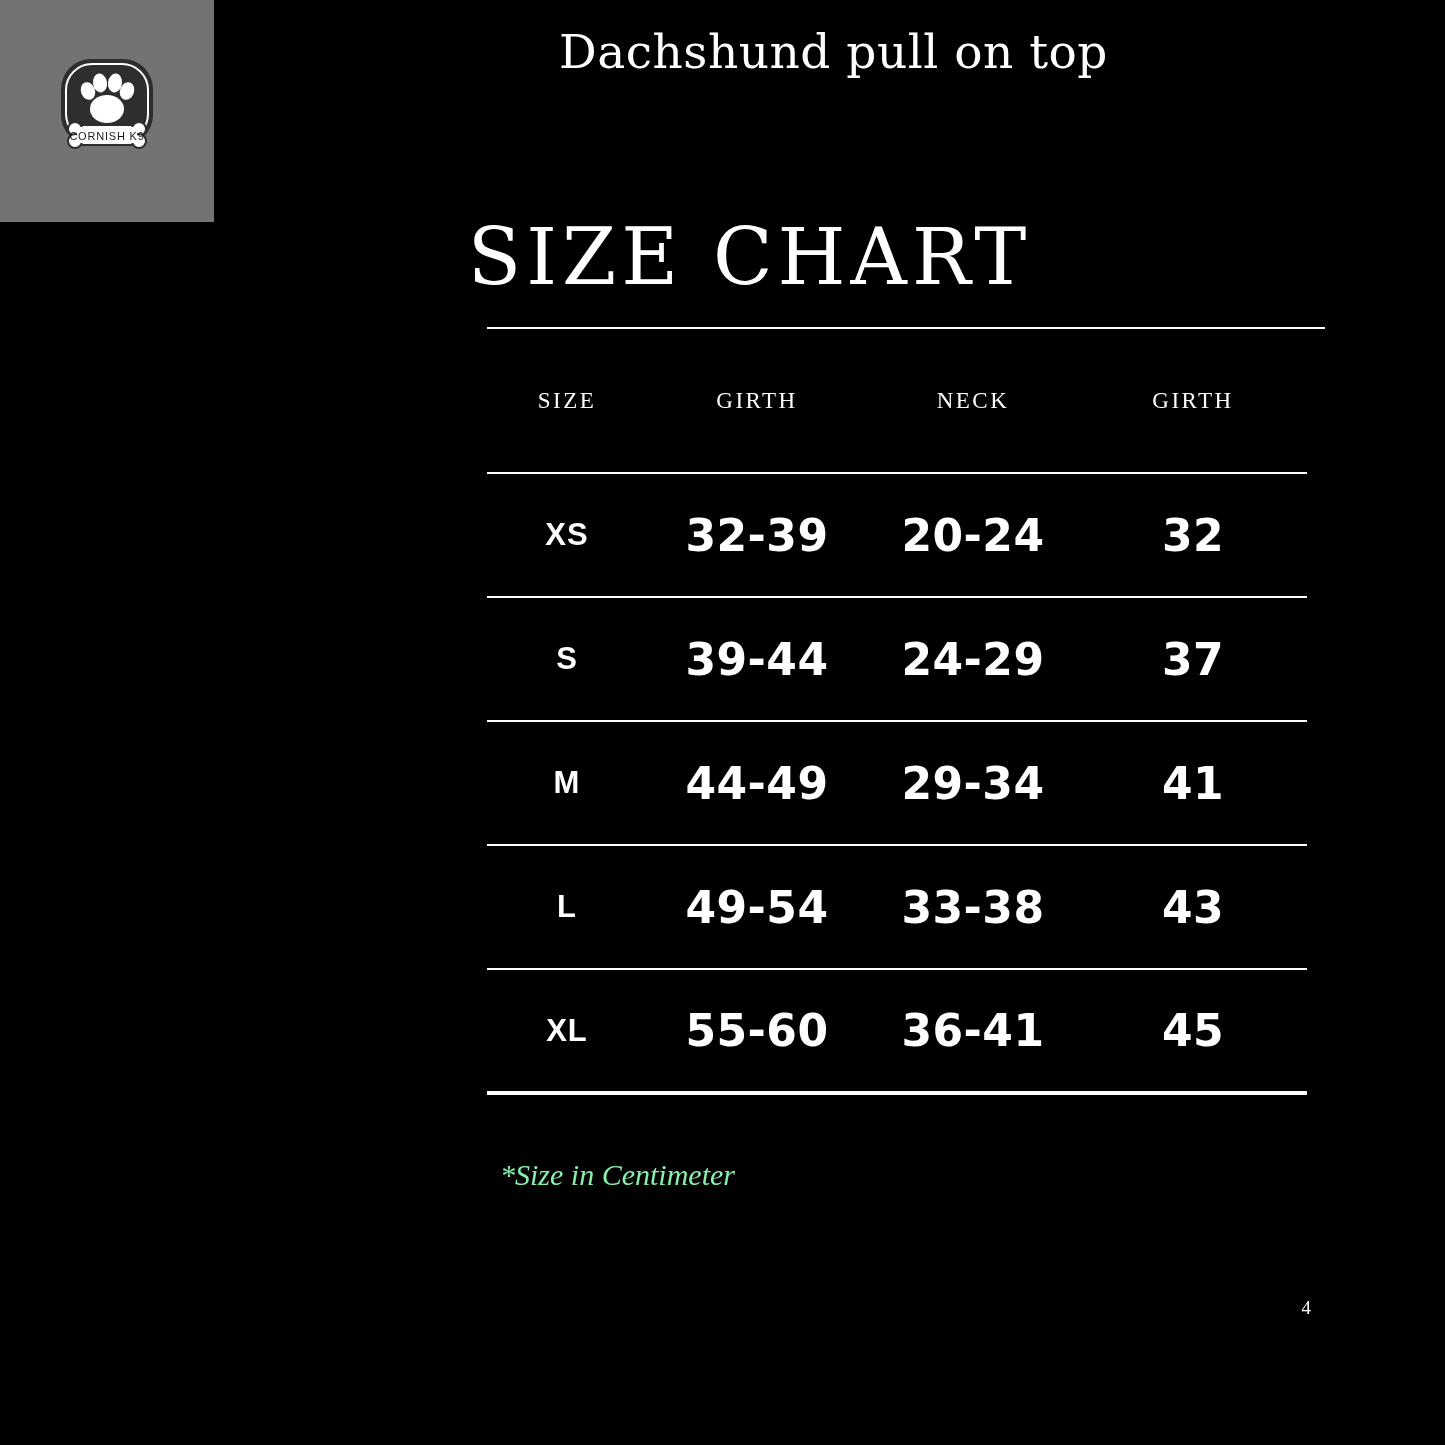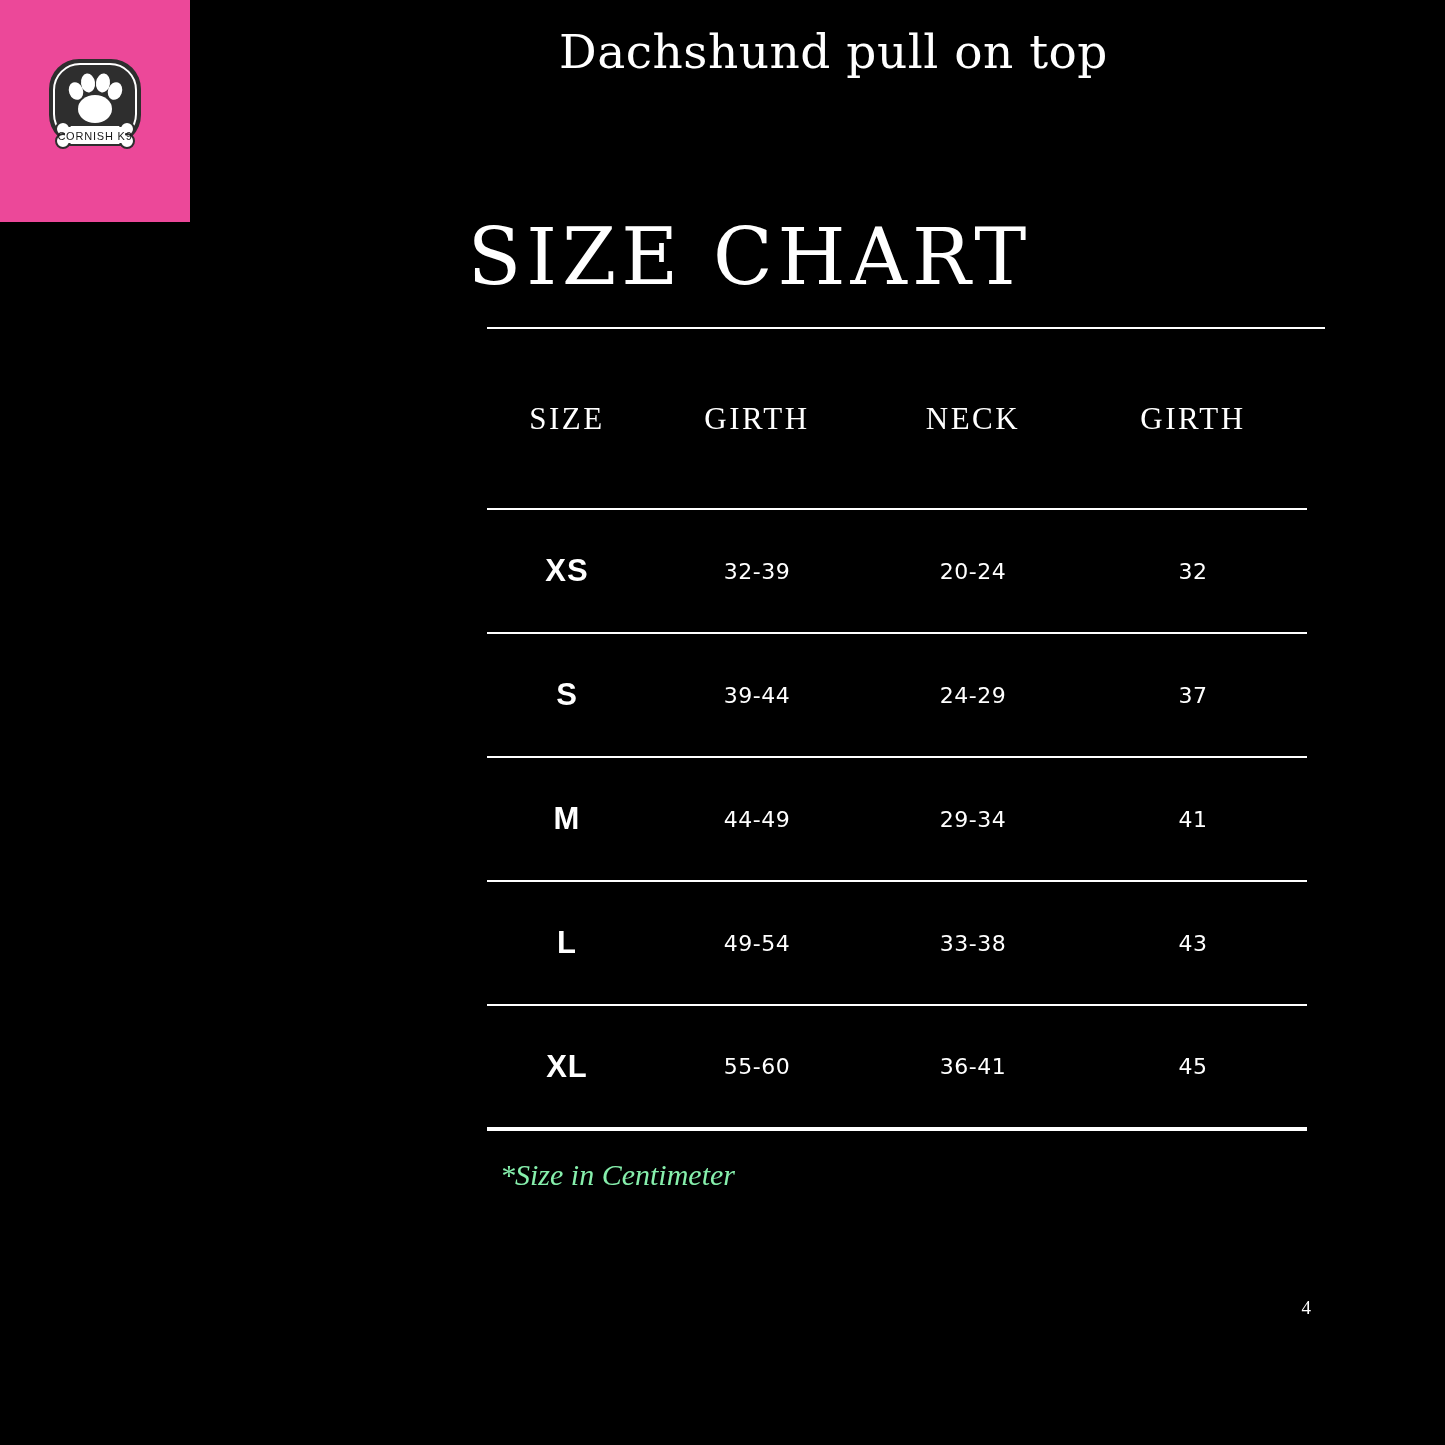--- a/index.html
+++ b/index.html
@@ -13,23 +13,23 @@
     font-family: "Liberation Serif", serif;
     color: #ffffff;
     position: relative;
   }
 
   
   .logo-box {
     position: absolute;
     left: 0;
     top: 0;
-    width: 190px;
+    width: 214px;
     height: 222px;
-    background: #ec4899;
+    background: #737373;
     display: flex;
     align-items: center;
     justify-content: center;
   }
   .logo-badge {
     width: 120px;
     height: 120px;
     position: relative;
     display: flex;
     align-items: center;
@@ -82,38 +82,38 @@
   .rule.top { width: 838px; }
 
   table.size-table {
     width: 820px;
     border-collapse: collapse;
     table-layout: fixed;
     margin-top: 0;
   }
   table.size-table th {
     font-weight: 400;
-    font-size: 31px;
+    font-size: 23px;
     letter-spacing: 2.5px;
     font-family: "Liberation Serif", serif;
     color: #ffffff;
     padding: 0;
-    height: 180px;
+    height: 144px;
     vertical-align: middle;
     text-align: center;
   }
   table.size-table td {
-    font-size: 22px;
+    font-size: 44px;
     color: #ffffff;
     text-align: center;
     height: 124px;
     vertical-align: middle;
     border-top: 2px solid #ffffff;
     font-family: "DejaVu Sans", sans-serif;
-    font-weight: 400;
+    font-weight: 700;
     letter-spacing: 0.5px;
   }
   table.size-table td.size-cell {
     font-family: Liberation Sans, sans-serif;
     font-weight: 700;
     font-size: 31px;
     letter-spacing: 1px;
   }
   table.size-table tbody tr:last-child td {
     border-bottom: 4px solid #ffffff;

